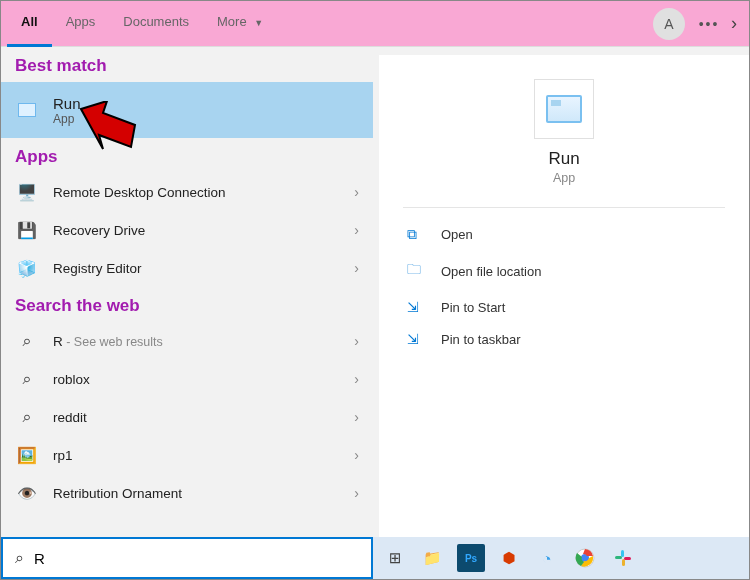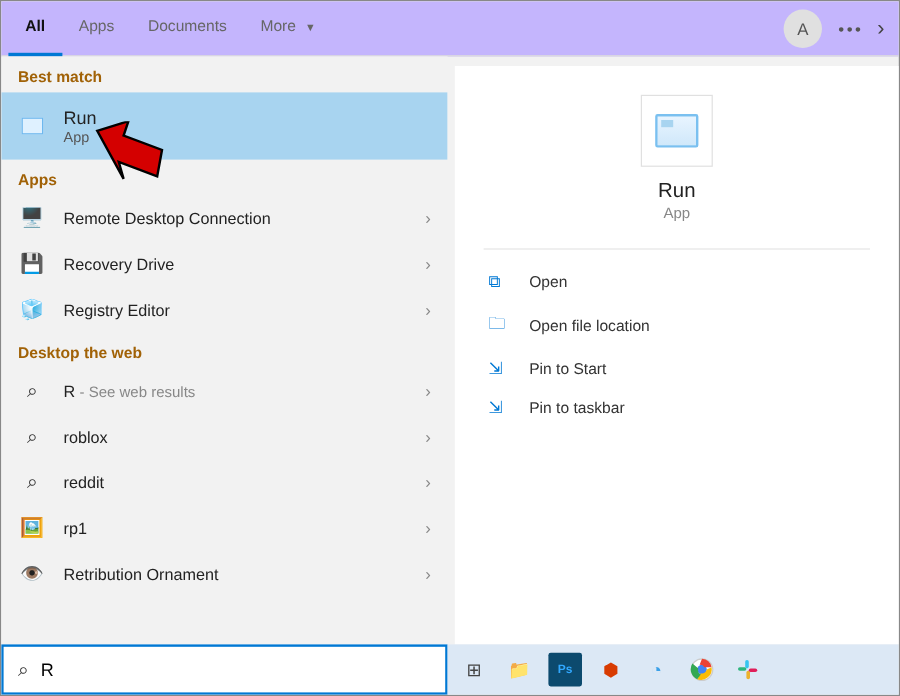--- a/index.html
+++ b/index.html
@@ -1,31 +1,31 @@
 <!DOCTYPE html>
 <html><head>
 <meta charset="utf-8">
 <style>
 * { margin: 0; padding: 0; box-sizing: border-box; font-family: "Segoe UI", Arial, sans-serif; }
 body { width: 750px; height: 580px; background: #f2f2f2; overflow: hidden; position: relative; border: 1px solid #888; }
 
-.tabs { height: 46px; display: flex; align-items: center; padding: 12px 6px; background: #c4b5fd; border-bottom: 1px solid #ddd; }
+.tabs { height: 46px; display: flex; align-items: center; padding: 12px 6px; background: #f9a8d4; border-bottom: 1px solid #ddd; }
 .tab { padding: 0 14px; height: 46px; line-height: 42px; font-size: 13px; color: #666; cursor: pointer; border-bottom: 3px solid transparent; }
 .tab.active { color: #111; font-weight: 600; border-bottom-color: #0078d4; }
 .tab .chev { font-size: 9px; margin-left: 4px; }
 .spacer { flex: 1; }
 .avatar-btn { width: 32px; height: 32px; border-radius: 50%; background: #e0e0e0; color: #555; display: flex; align-items: center; justify-content: center; font-size: 14px; margin-right: 8px; cursor: pointer; }
 .more-dots { width: 32px; height: 32px; display: flex; align-items: center; justify-content: center; color: #555; letter-spacing: 2px; cursor: pointer; font-size: 14px; }
 .overflow-chev { width: 18px; display:flex; align-items:center; justify-content:center; color:#444; font-size:18px;}
 
 .main { display: flex; height: calc(100% - 46px - 42px); }
 .left { width: 372px; background: #f2f2f2; overflow: hidden; }
 .right { flex: 1; background: #fff; margin: 8px 0 0 6px; position: relative; }
 
-.section-header { font-size: 13px; font-weight: 600; color: #a16207; padding: 9px 14px 6px; }
+.section-header { font-size: 17px; font-weight: 600; color: #a21caf; padding: 9px 14px 6px; }
 .item { display: flex; align-items: center; padding: 0 14px; height: 38px; font-size: 13.5px; color: #222; cursor: pointer; }
 .item.selected { background: #a8d4f0; }
 .item.best { height: 56px; align-items: center; }
 .item .icon-slot { width: 24px; height: 24px; display:flex; align-items:center; justify-content:center; margin-right: 14px; font-size: 16px; color:#0078d4; }
 .item .icon-slot.dark { color:#333; }
 .item .label { flex: 1; }
 .item .label .sub { font-size: 12px; color: #555; }
 .item .chevr { color: #888; font-size: 14px; }
 .web-hint { color: #888; font-size: 12.5px; margin-top: 34px; }
 
@@ -88,21 +88,21 @@
       <span class="icon-slot" style="color:#aaa">💾</span>
       <span class="label">Recovery Drive</span>
       <span class="chevr">›</span>
     </div>
     <div class="item">
       <span class="icon-slot">🧊</span>
       <span class="label">Registry Editor</span>
       <span class="chevr">›</span>
     </div>
 
-    <div class="section-header">Desktop the web</div>
+    <div class="section-header">Search the web</div>
     <div class="item">
       <span class="icon-slot dark">⌕</span>
       <span class="label">
         <span>R</span><span class="web-hint"> - See web results</span>
       </span>
       <span class="chevr">›</span>
     </div>
     <div class="item">
       <span class="icon-slot dark">⌕</span>
       <span class="label">roblox</span>

